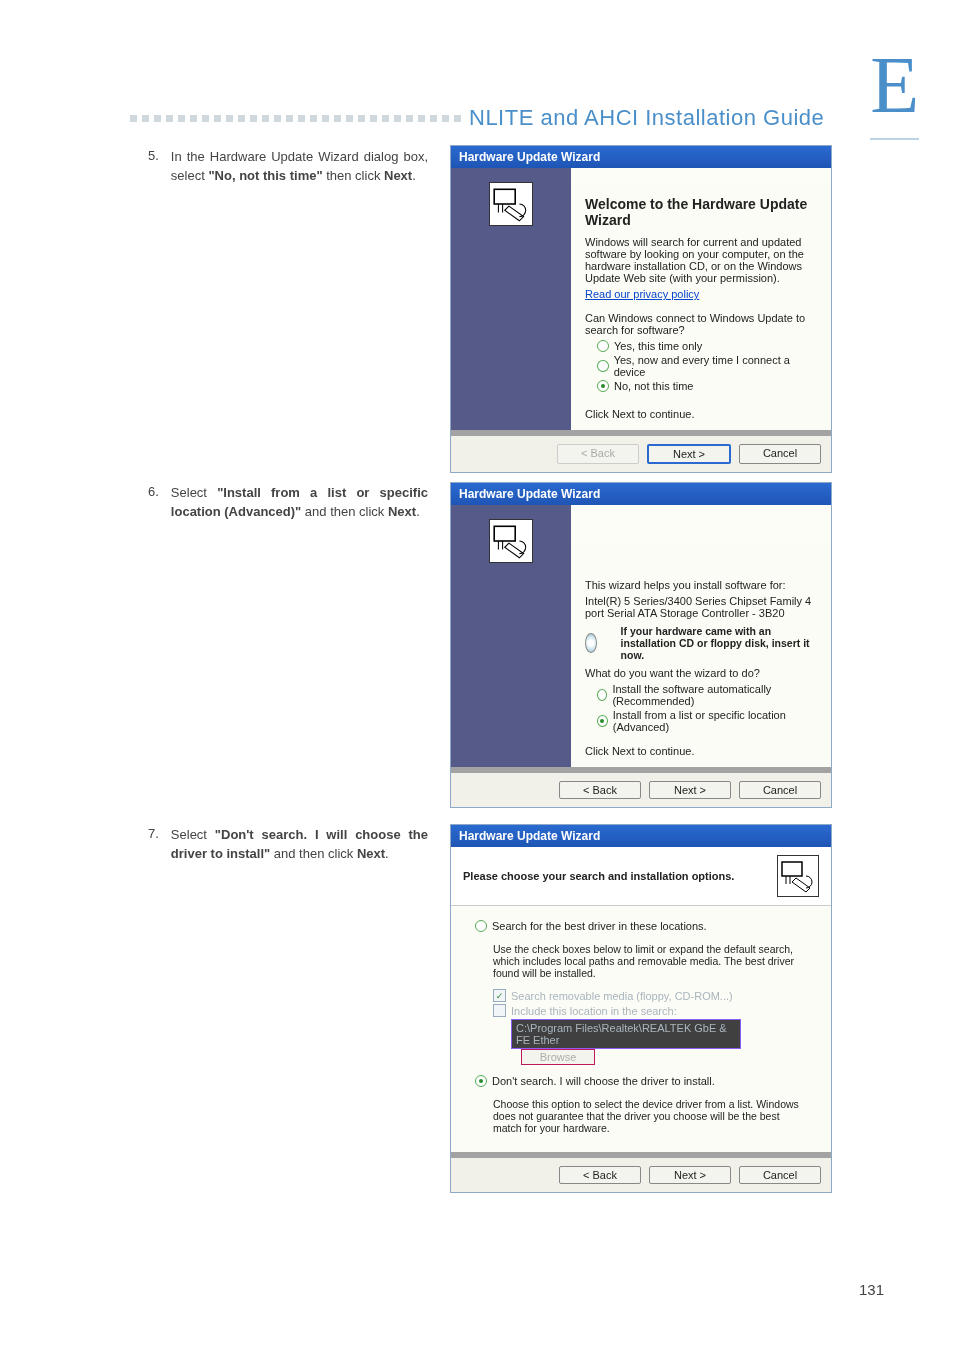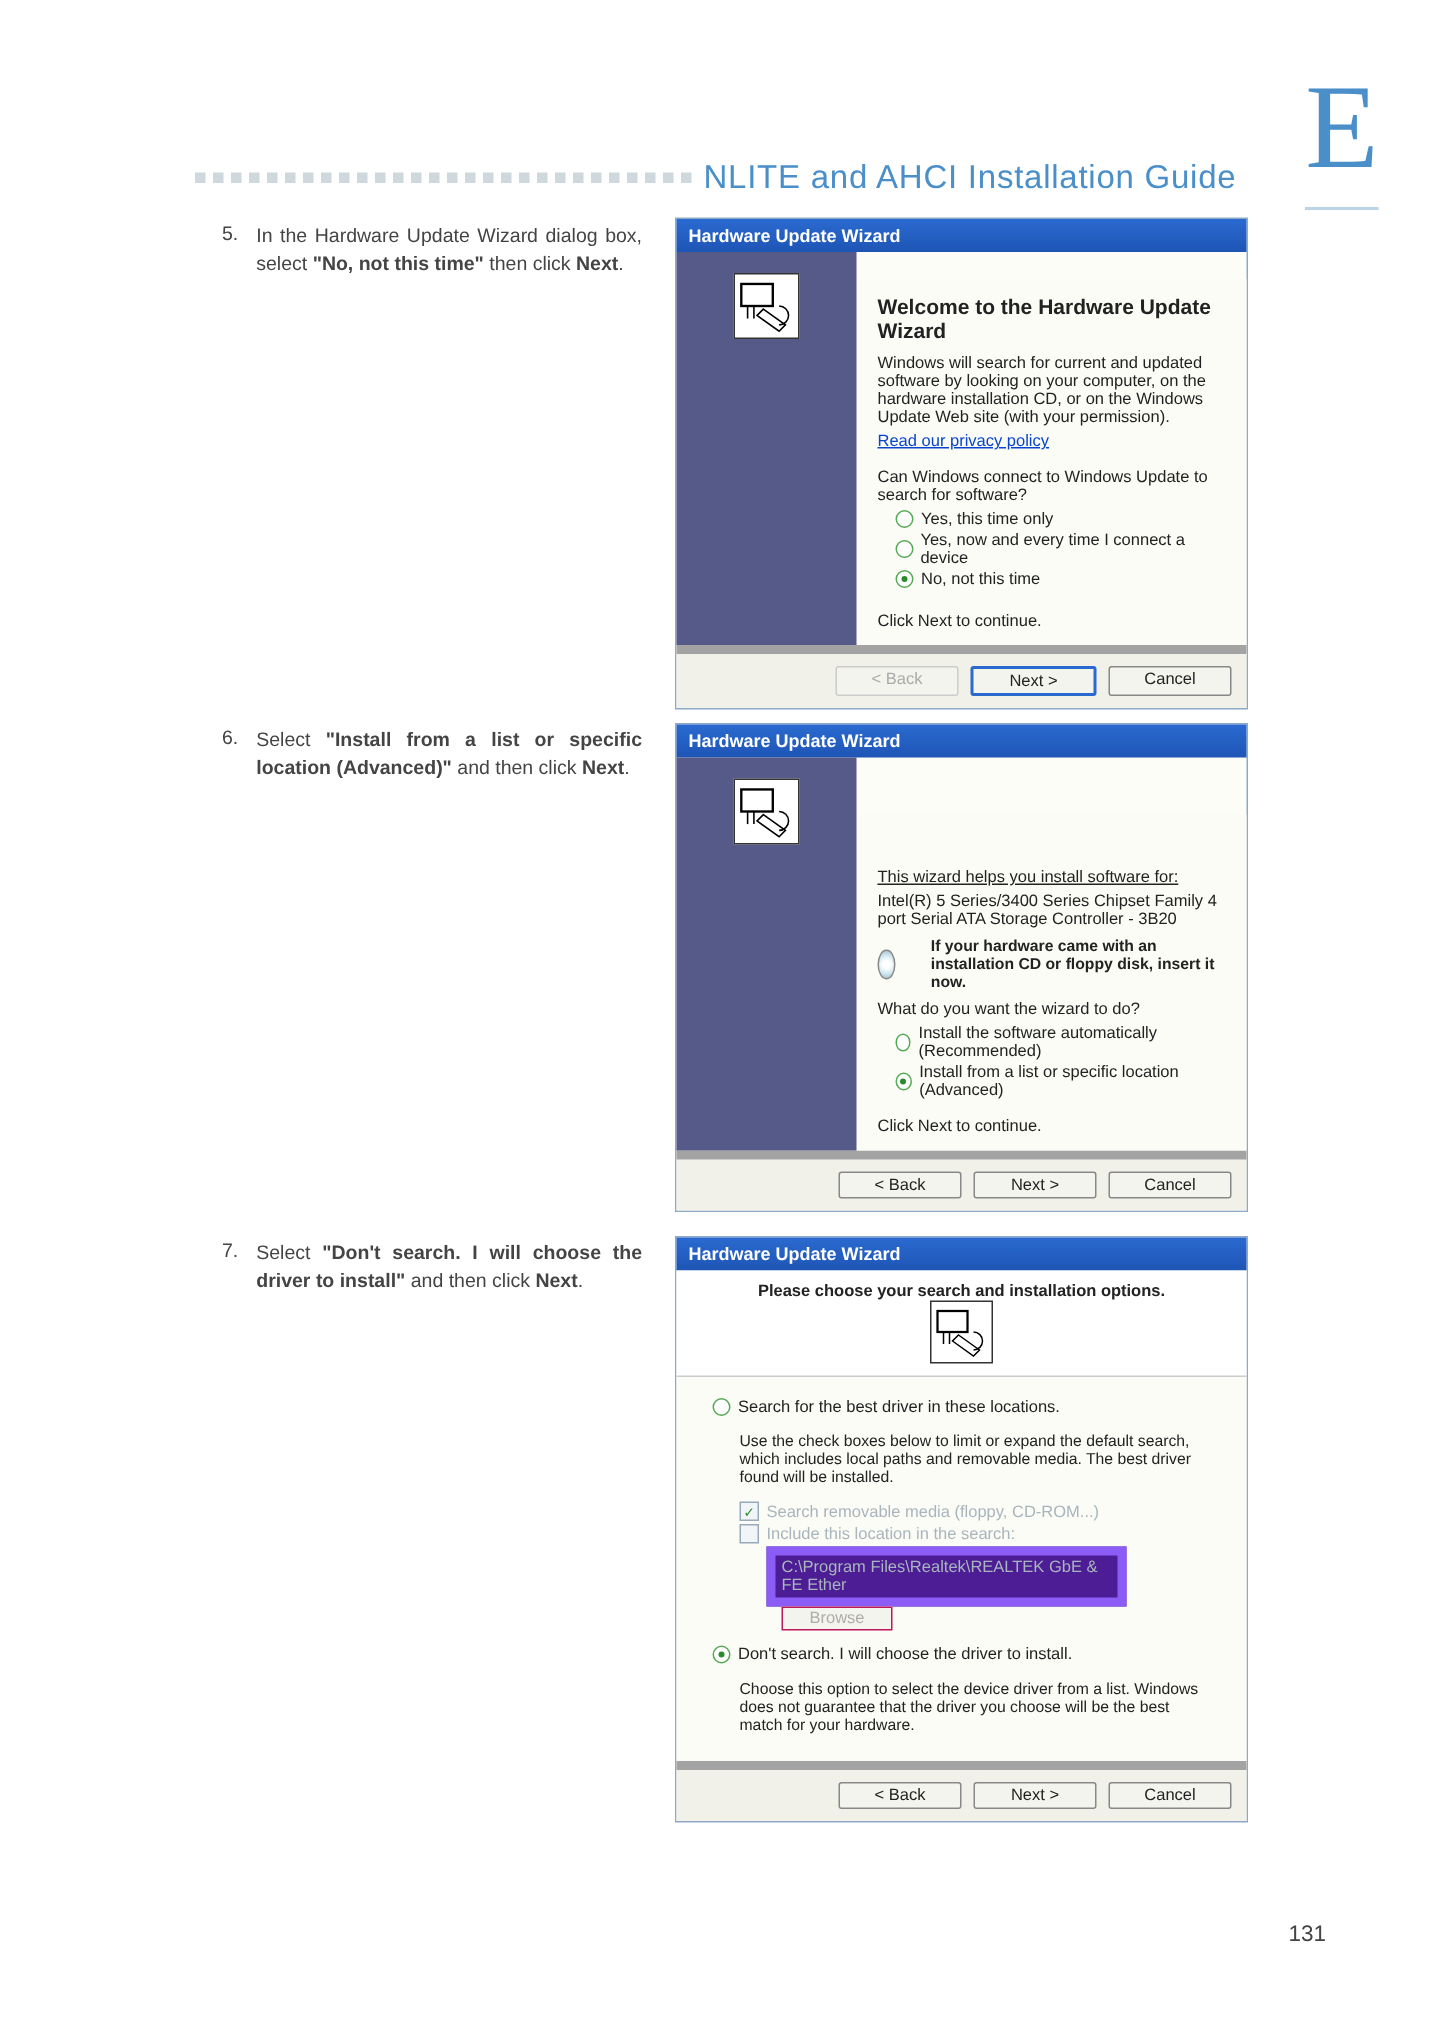--- a/index.html
+++ b/index.html
@@ -204,35 +204,34 @@
     border:1px solid #888;
   }
   
   .wiz3-header {
     background:#fff;
     display:flex;
     align-items:center;
     justify-content:space-between;
     padding:8px 12px;
     border-bottom:1px solid #ccc;
-    flex-direction:column;
   }
   .wiz3-icon {
     width:40px;height:40px;background:#fff;border:1px solid #333;position:relative;
   }
   .wiz3-body {
     padding:12px 24px 8px 24px;
     background:#fcfcf6;
   }
   .check {
     width:11px;height:11px;border:1px solid #9ab;background:#f2f5f8;display:inline-flex;align-items:center;justify-content:center;
   }
   .check.sel::after{content:'✓';font-size:9px;color:#2b8a2b;}
   .textbox {
-    border:6px solid #8b5cf6;background:#4c1d95;color:#a9b5bd;padding:2px 4px;font-size:11px;width:220px;display:inline-block;
+    border:1px solid #8b5cf6;background:#404040;color:#a9b5bd;padding:2px 4px;font-size:11px;width:220px;display:inline-block;
   }
   .browse-btn {
     min-width:56px;padding:1px 8px;font-size:11px;border:1px solid #be185d;background:#f4f4ee;color:#aeaea4;margin-left:10px;display:inline-block;text-align:center;
   }
   .page-number {
     position:absolute;
     bottom:56px;
     right:70px;
     font-size:15px;
     color:#444;
@@ -346,21 +345,21 @@
           <svg viewBox="0 0 40 40">
               <rect x="4" y="6" width="20" height="14" fill="none" stroke="#000" stroke-width="1.5"></rect>
               <line x1="8" y1="20" x2="8" y2="28" stroke="#000"></line>
               <line x1="12" y1="20" x2="12" y2="28" stroke="#000"></line>
               <path d="M18 22 L32 32 L28 36 L14 26 Z" fill="none" stroke="#000"></path>
               <path d="M28 20 A6 6 0 1 1 28 32" fill="none" stroke="#000"></path>
             </svg>
         </div>
       </div>
       <div class="wiz-content">
-        <p style="margin-top:26px;text-decoration:underline;">This wizard helps you install software for:</p>
+        <p style="margin-top:26px;">This wizard helps you install software for:</p>
         <p class="sub-indent">Intel(R) 5 Series/3400 Series Chipset Family 4 port Serial ATA Storage Controller - 3B20</p>
         <div class="cd-row">
           <span class="cd-icon"></span>
           <b style="font-size:10.5px;">If your hardware came with an installation CD or floppy disk, insert it now.</b>
         </div>
         <p>What do you want the wizard to do?</p>
         <div class="radio-row">
             <span class="radio"></span>
             <span>Install the software automatically (Recommended)</span>
           </div>

